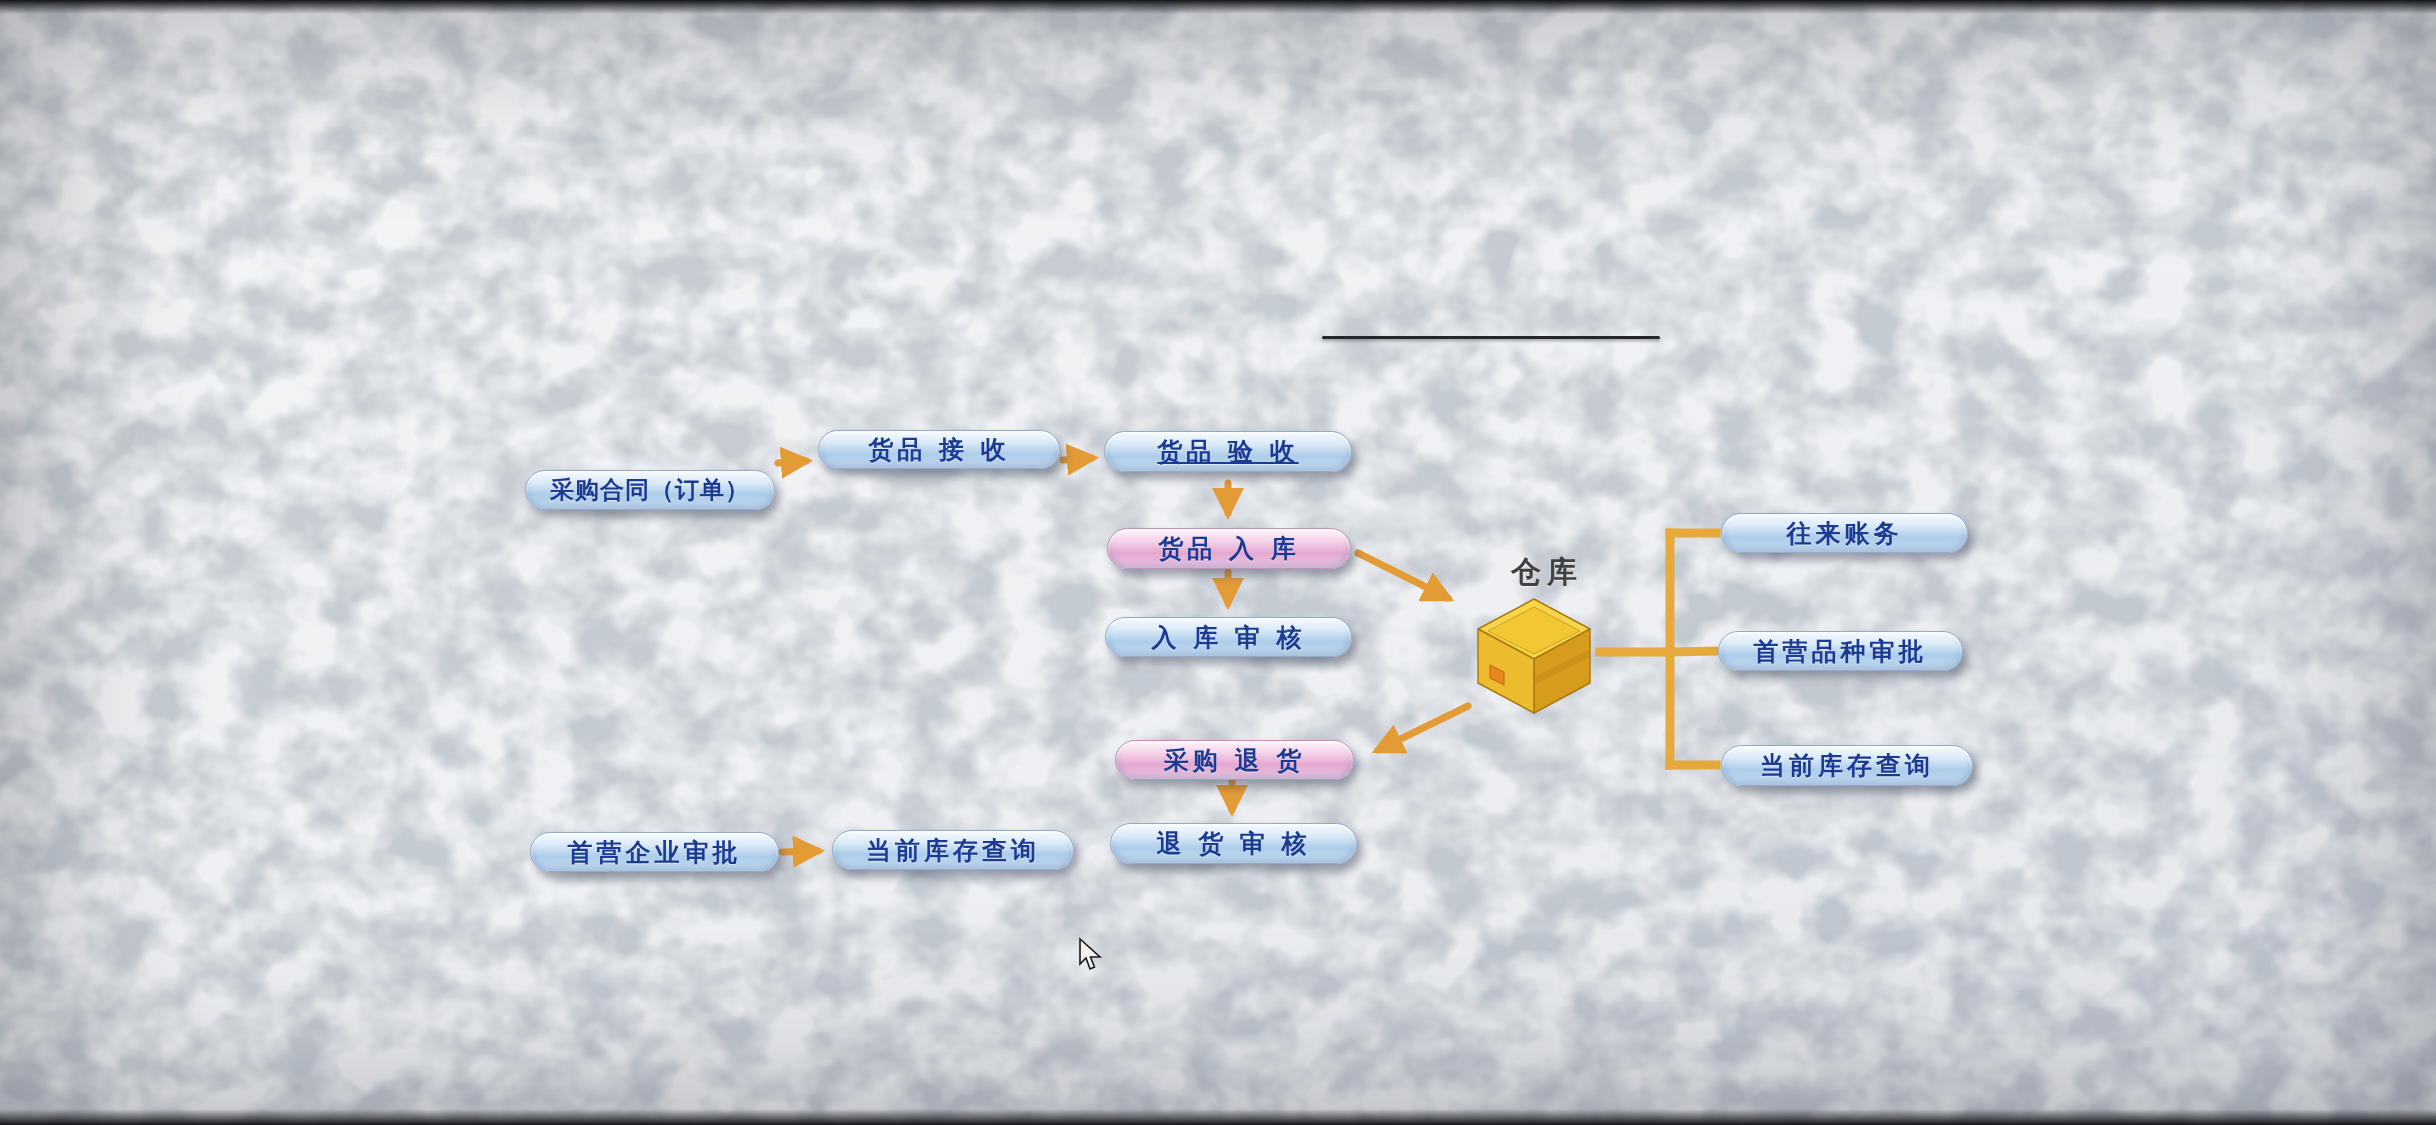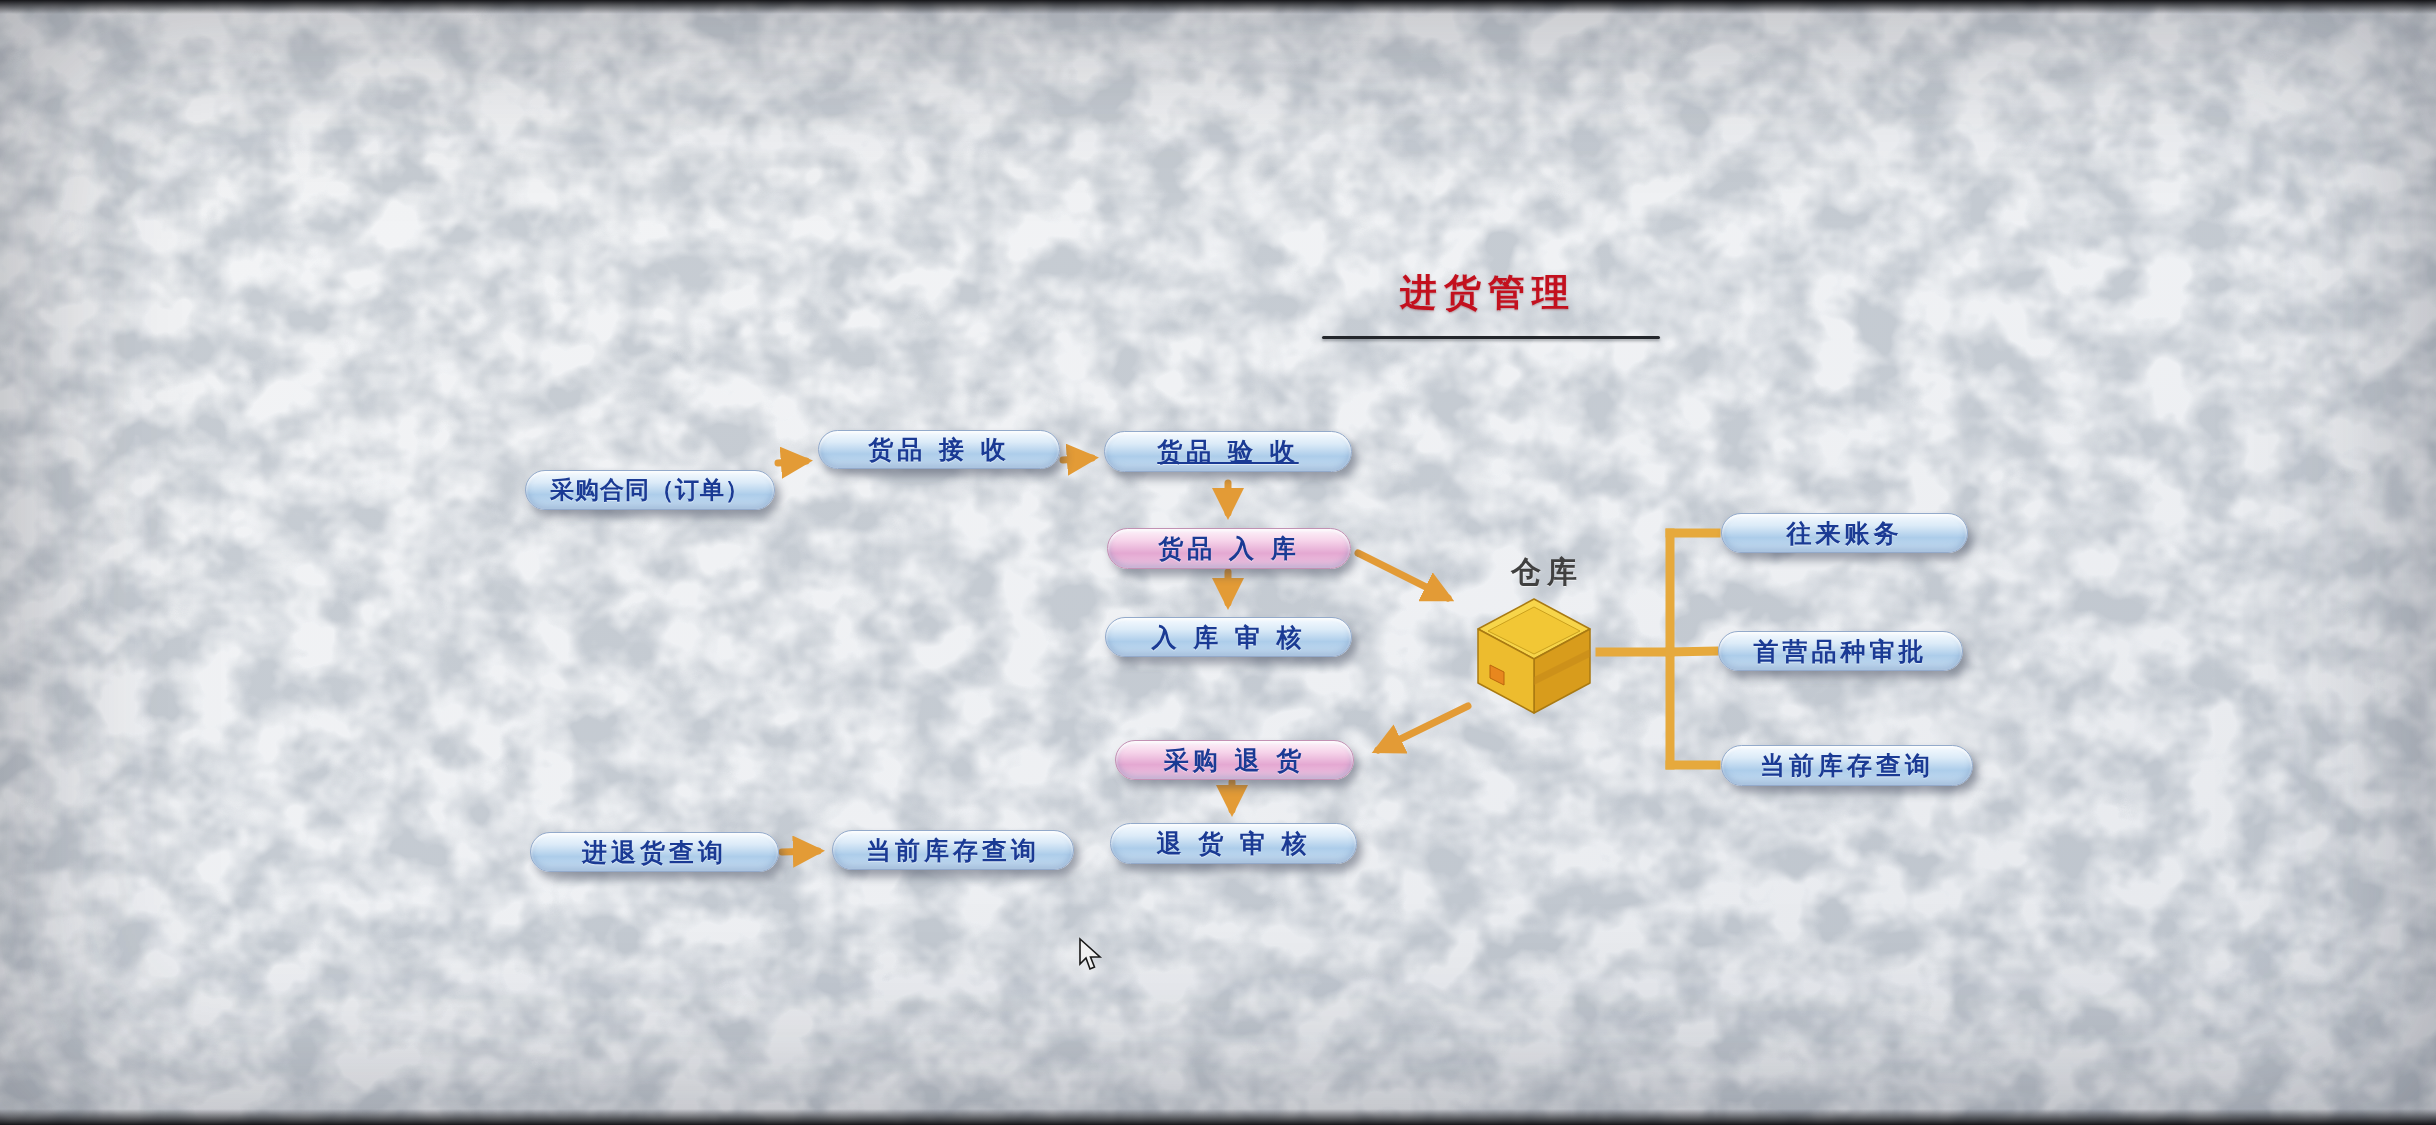--- a/index.html
+++ b/index.html
@@ -81,21 +81,20 @@
         <feTurbulence type="fractalNoise" baseFrequency="0.019 0.023" numOctaves="3" seed="29"></feTurbulence>
         <feColorMatrix type="matrix" values="0 0 0 0 0.55  0 0 0 0 0.59  0 0 0 0 0.65  -1.3 -1.3 -1.3 0 1.05"></feColorMatrix>
       </filter>
     </defs>
     <rect x="0" y="0" width="2436" height="1125" fill="#c4cad1"></rect>
     <rect x="0" y="0" width="2436" height="1125" filter="url(#mottleDark)" opacity="0.45"></rect>
     <rect x="0" y="0" width="2436" height="1125" filter="url(#mottleLight)" opacity="0.85"></rect>
   </svg>
   <div class="tint"></div>
 
-  <div class="title">进货管理</div>
   <div class="title-underline"></div>
 
   <svg class="connectors" width="2436" height="1125">
     <defs>
       <marker id="arr" markerWidth="4.6" markerHeight="4.6" refX="3.6" refY="2.3" orient="auto">
         <path d="M0,0 L4.6,2.3 L0,4.6 Z" fill="#e39b36"></path>
       </marker>
     </defs>
     <g stroke="#e39b36" stroke-width="7" fill="none" stroke-linecap="round">
       <path d="M778,463 L806,461" marker-end="url(#arr)"></path>
@@ -123,21 +122,21 @@
   <div class="pill blue" style="left:1104px;top:431px;width:246px;height:39px;text-decoration:underline;">货品 验 收</div>
 
   <div class="pill pink" style="left:1107px;top:528px;width:242px;height:39px;">货品 入 库</div>
 
   <div class="pill blue" style="left:1105px;top:617px;width:245px;height:38px;">入 库 审 核</div>
 
   <div class="pill pink" style="left:1115px;top:740px;width:237px;height:38px;">采购 退 货</div>
 
   <div class="pill blue" style="left:1110px;top:823px;width:245px;height:39px;">退 货 审 核</div>
 
-  <div class="pill blue" style="left:530px;top:832px;width:247px;height:38px;">进退货查询</div>
+  <div class="pill blue" style="left:530px;top:832px;width:247px;height:38px;">首营企业审批</div>
 
   <div class="pill blue" style="left:832px;top:830px;width:240px;height:38px;">当前库存查询</div>
 
   <div class="pill blue" style="left:1721px;top:513px;width:245px;height:38px;">往来账务</div>
 
   <div class="pill blue" style="left:1718px;top:631px;width:243px;height:38px;">首营品种审批</div>
 
   <div class="pill blue" style="left:1721px;top:745px;width:250px;height:39px;text-align:right;">当前库存查询</div>
 
   <div class="warehouse-label">仓库</div>

